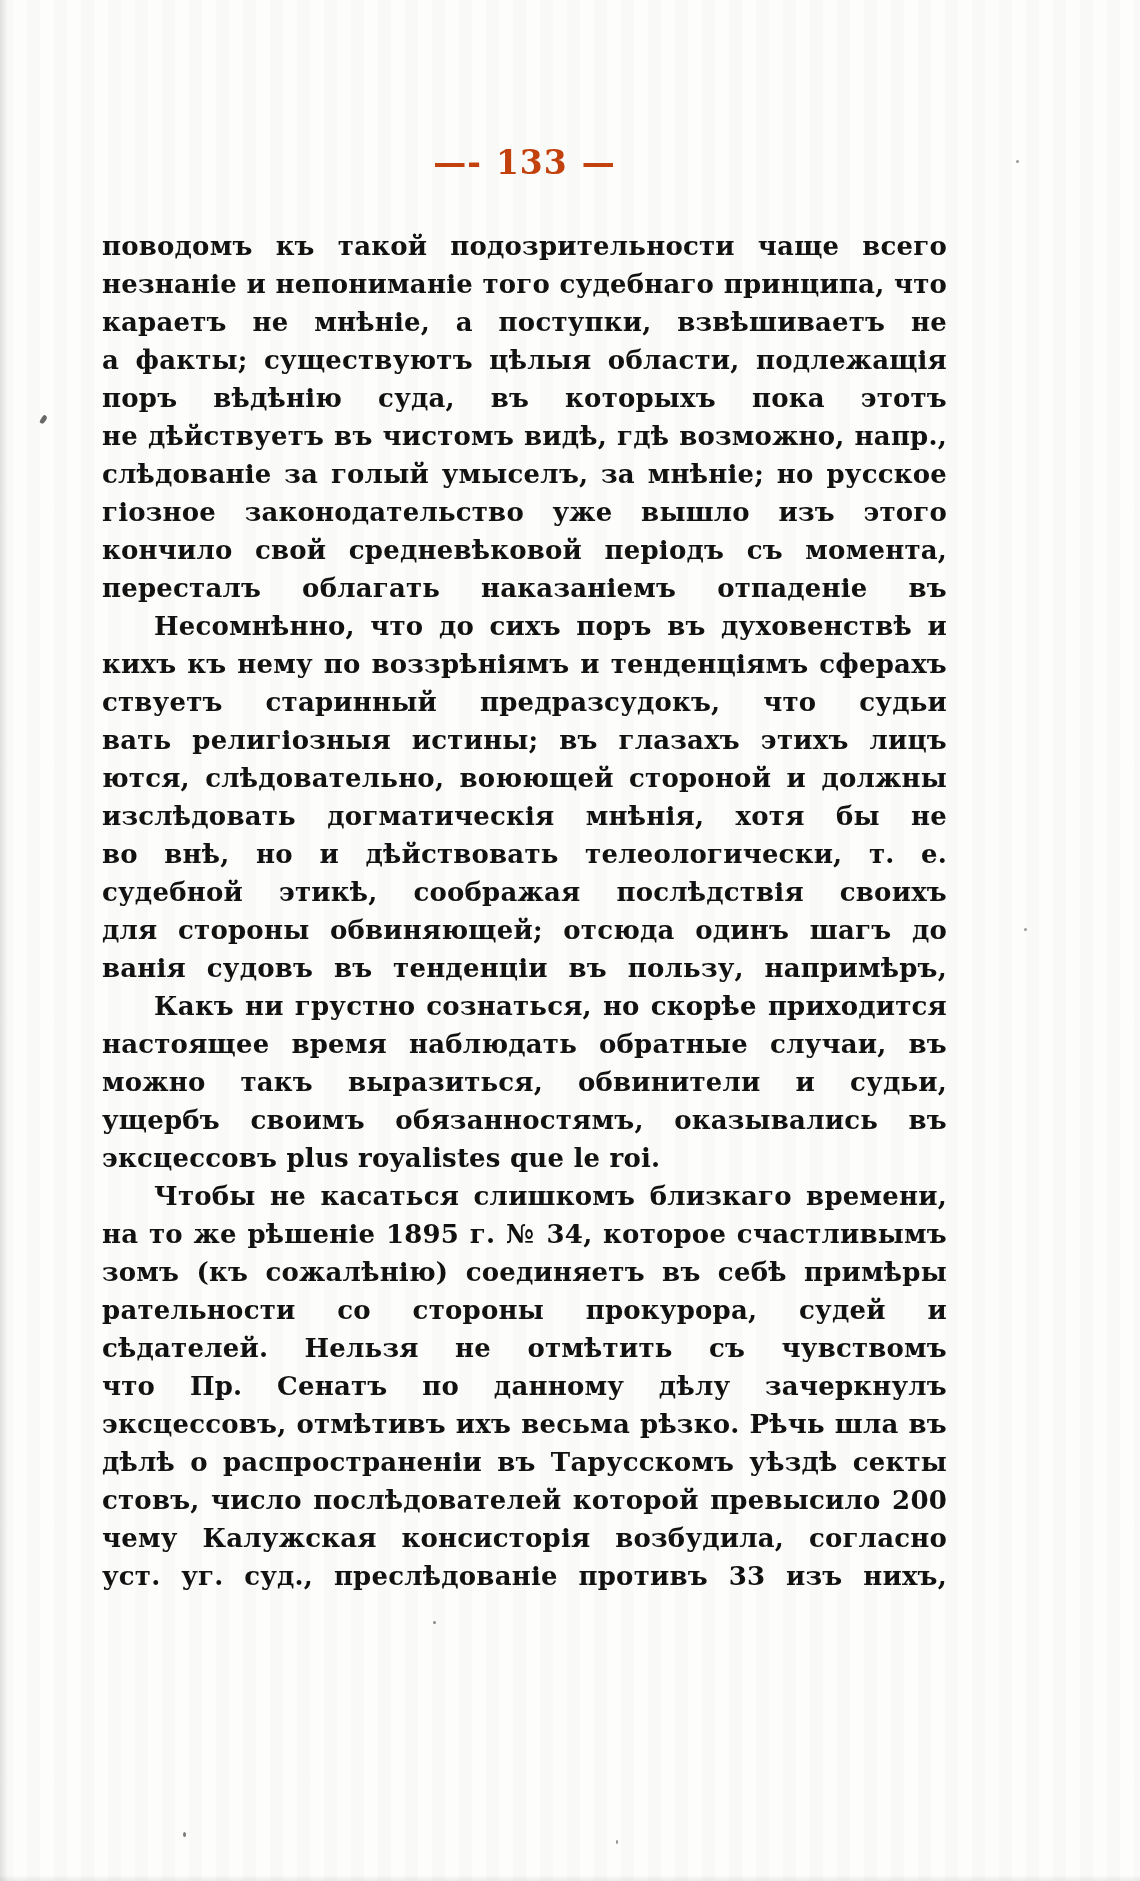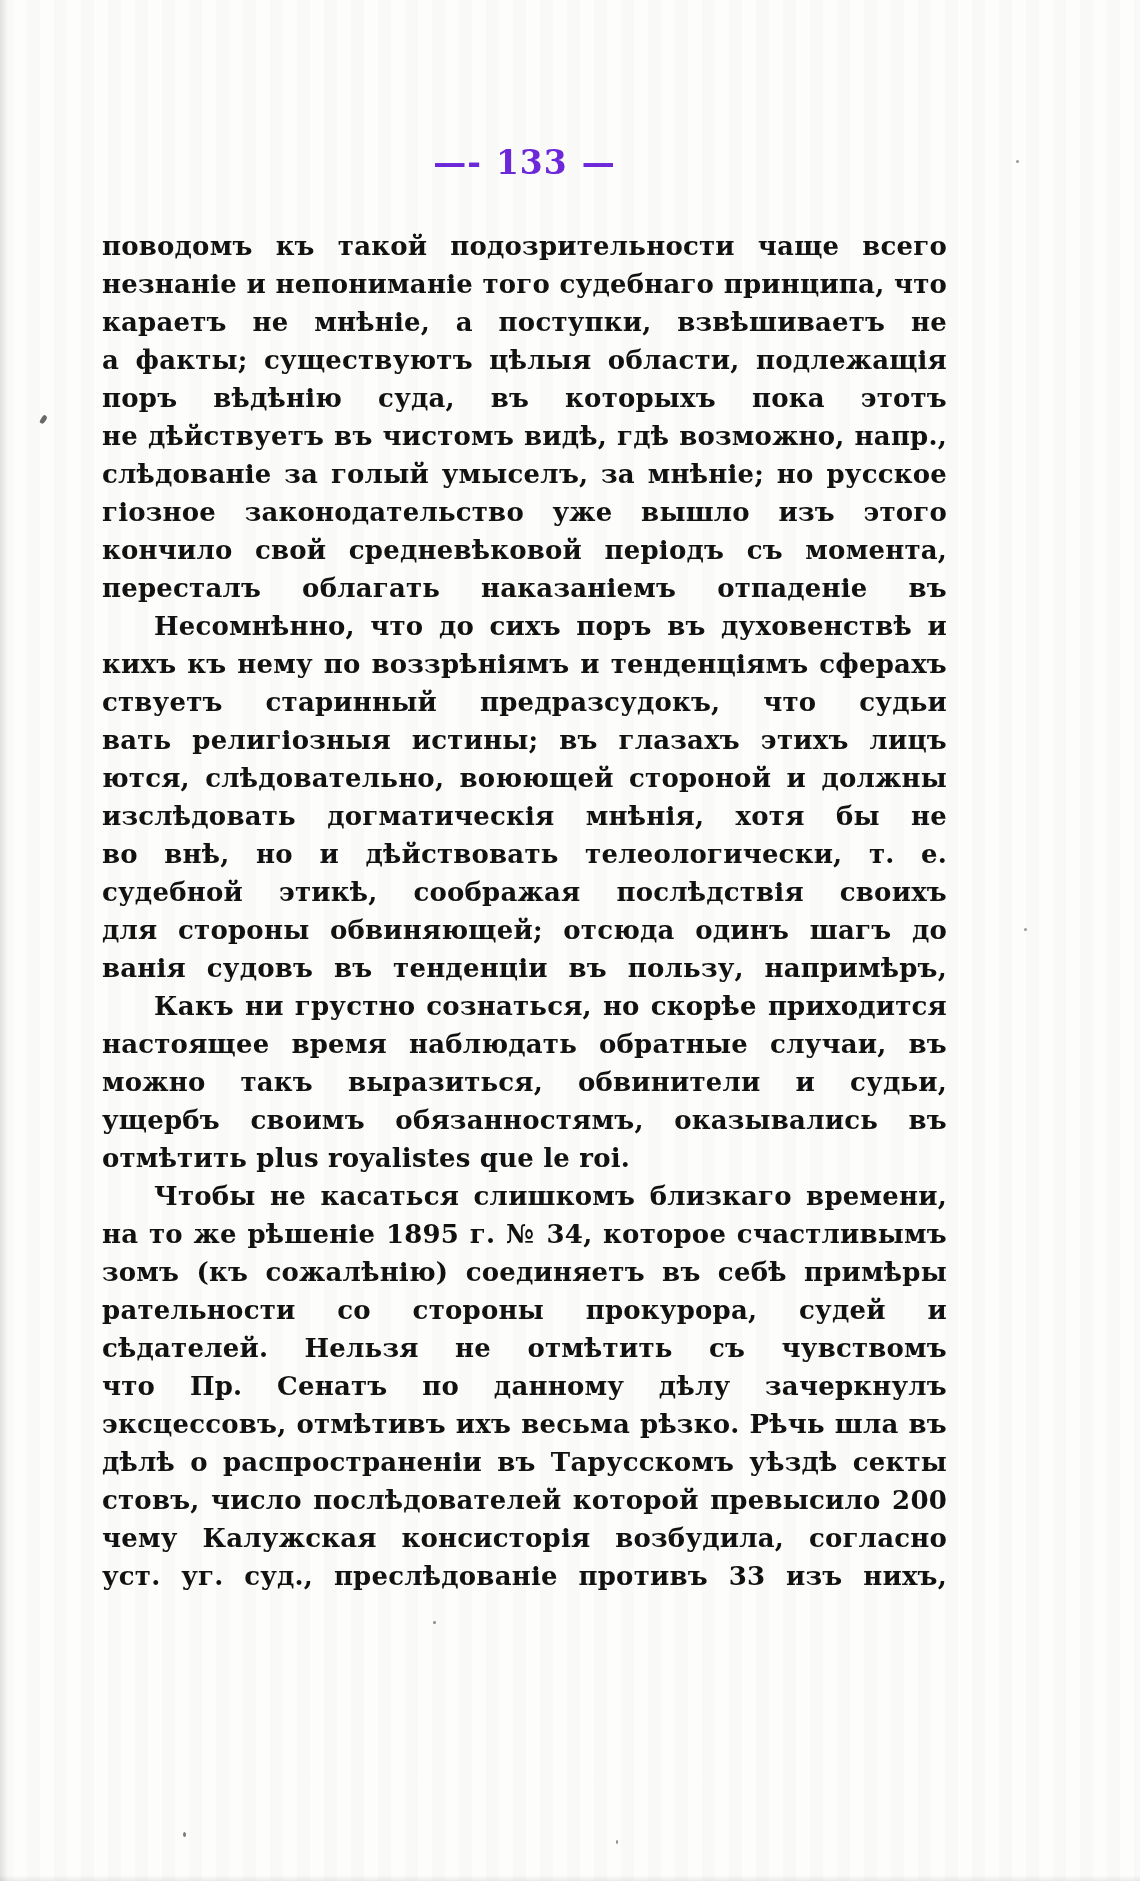--- a/index.html
+++ b/index.html
@@ -37,21 +37,21 @@
 
   .page-header {
     position: absolute;
     top: 143px;
     left: 102px;
     width: 845px;
     text-align: center;
     font-size: 33px;
     font-weight: 700;
     letter-spacing: 1px;
-    color: #6d28d9;
+    color: #c2410c;
     white-space: nowrap;
   }
   .page-header .num { margin: 0 14px; }
 
   .text-block {
     position: absolute;
     top: 227px;
     left: 102px;
     width: 845px;
   }
@@ -107,21 +107,21 @@
       <div class="line">ются, слѣдовательно, воюющей стороной и должны не только</div>
       <div class="line">изслѣдовать догматическія мнѣнія, хотя бы не выразившіяся</div>
       <div class="line">во внѣ, но и дѣйствовать телеологически, т. е. противно всякой</div>
       <div class="line">судебной этикѣ, соображая послѣдствія своихъ приговоровъ</div>
       <div class="line">для стороны обвиняющей; отсюда одинъ шагъ до заподозрѣ-</div>
       <div class="line end">ванія судовъ въ тенденціи въ пользу, напримѣръ, штунды.</div>
       <div class="line indent">Какъ ни грустно сознаться, но скорѣе приходится даже къ</div>
       <div class="line">настоящее время наблюдать обратные случаи, въ которыхъ, если</div>
       <div class="line">можно такъ выразиться, обвинители и судьи, напротивъ, въ</div>
       <div class="line">ущербъ своимъ обязанностямъ, оказывались въ религіозномъ</div>
-      <div class="line end">отмѣтить plus royalistes que le roi.</div>
+      <div class="line end">эксцессовъ plus royalistes que le roi.</div>
       <div class="line indent">Чтобы не касаться слишкомъ близкаго времени, укажу</div>
       <div class="line">на то же рѣшеніе 1895 г. № 34, которое счастливымъ обра-</div>
       <div class="line">зомъ (къ сожалѣнію) соединяетъ въ себѣ примѣры такой ста-</div>
       <div class="line">рательности со стороны прокурора, судей и присяжныхъ за-</div>
       <div class="line">сѣдателей. Нельзя не отмѣтить съ чувствомъ удовлетворенія,</div>
       <div class="line">что Пр. Сенатъ по данному дѣлу зачеркнулъ результаты этихъ</div>
       <div class="line">эксцессовъ, отмѣтивъ ихъ весьма рѣзко. Рѣчь шла въ этомъ</div>
       <div class="line">дѣлѣ о распространеніи въ Тарусскомъ уѣздѣ секты хлы-</div>
       <div class="line">стовъ, число послѣдователей которой превысило 200 ч., по-</div>
       <div class="line">чему Калужская консисторія возбудила, согласно 1006 ст.</div>

